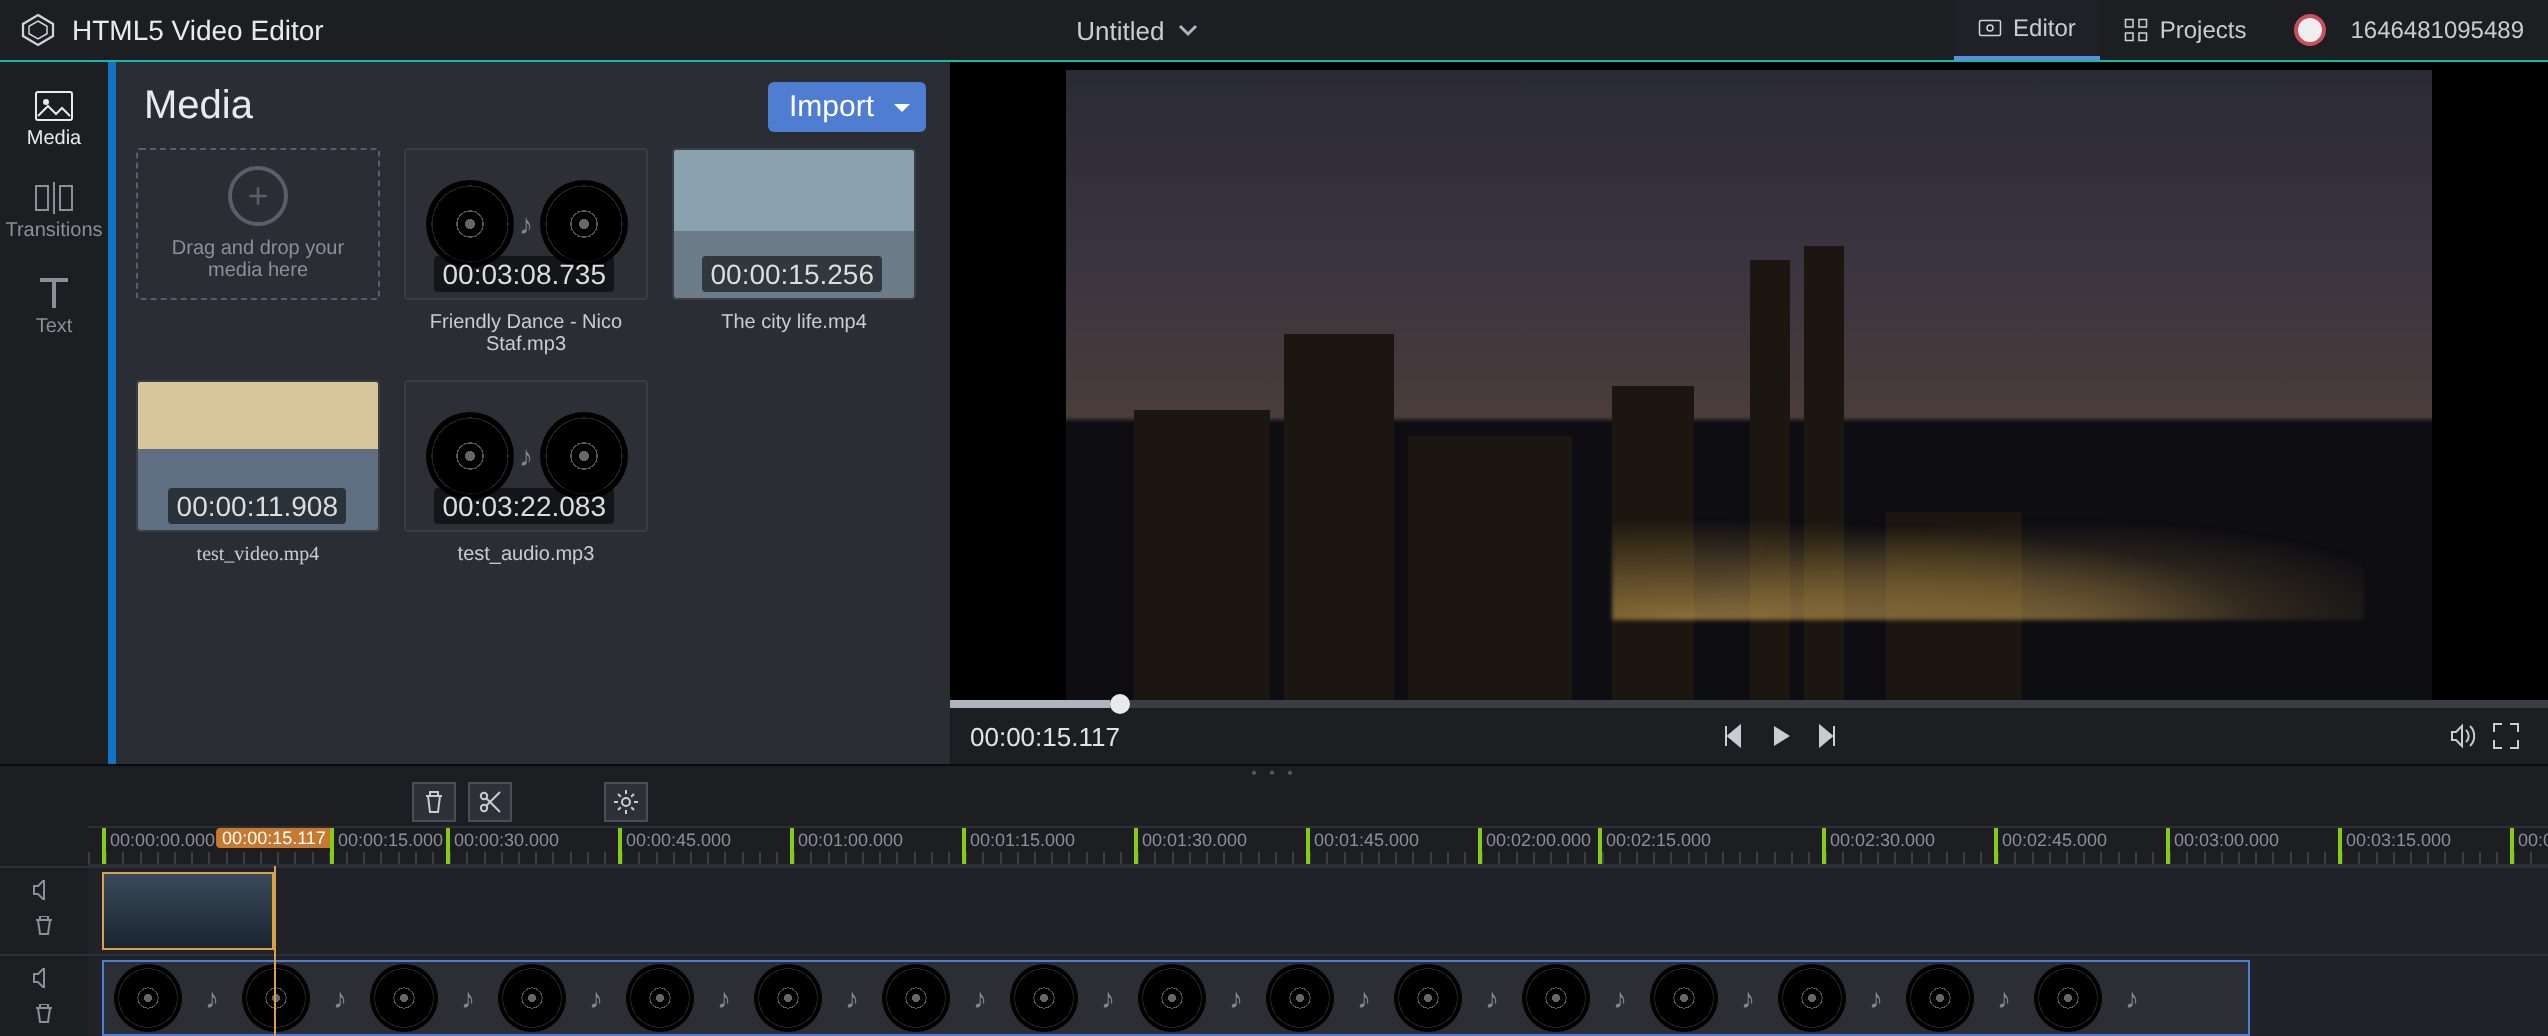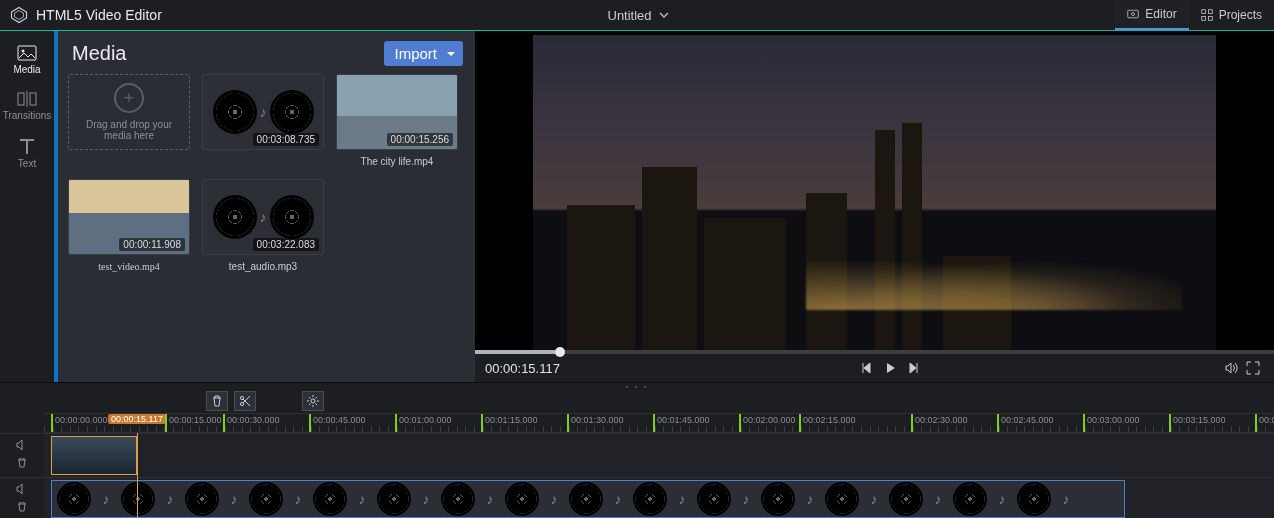--- a/index.html
+++ b/index.html
@@ -29,21 +29,21 @@
   #media-panel{width:421px;background:var(--panel);border-left:4px solid #1073c6;display:flex;flex-direction:column}
   #media-head{display:flex;align-items:center;justify-content:space-between;padding:10px 12px 8px 14px}
   #media-title{font-size:20px;color:#e8eaee}
   #import-btn{background:var(--accent);color:#fff;font-size:15px;border:none;border-radius:3px;padding:4px 26px 4px 10px;position:relative;cursor:pointer}
   #import-btn::after{content:"";position:absolute;right:8px;top:50%;margin-top:-2px;border:4px solid transparent;border-top-color:#fff}
   #media-grid{flex:1;padding:0 10px 10px;display:flex;flex-wrap:wrap;gap:12px;align-content:flex-start;overflow:auto}
   .media-card{width:122px;font-size:10px;color:#c9ccd2;text-align:center}
   .drop{width:122px;height:76px;border:1px dashed #5a5e68;border-radius:2px;display:flex;flex-direction:column;align-items:center;justify-content:center;color:var(--text-dim);font-size:10px;padding:4px;cursor:pointer}
   .drop-plus{width:30px;height:30px;border:2px solid #5a5e68;border-radius:50%;display:flex;align-items:center;justify-content:center;margin-bottom:6px;font-size:18px;color:#5a5e68}
   .thumb{width:122px;height:76px;border:1px solid #3a3d44;border-radius:2px;position:relative;background:#111;overflow:hidden}
-  .thumb .dur{position:absolute;right:4px;bottom:3px;background:rgba(0,0,0,.55);padding:1px 4px;font-size:10px;color:#ddd;border-radius:2px}
+  .thumb .dur{position:absolute;right:16px;bottom:3px;background:rgba(0,0,0,.55);padding:1px 4px;font-size:14px;color:#ddd;border-radius:2px}
   .audio-art{width:100%;height:100%;background:#2c2f35;display:flex;align-items:center;justify-content:center;gap:3px}
   .vinyl{width:44px;height:44px;border-radius:50%;background:radial-gradient(circle,#666 0 8%,#000 8% 20%,#555 20% 22%,#000 22% 60%,#222 60% 62%,#000 62% 100%)}
   .note{color:#888;font-size:14px}
   .city1{width:100%;height:100%;background:linear-gradient(#8aa1b0 0 55%,#6b7b88 55% 100%)}
   .sea{width:100%;height:100%;background:linear-gradient(#d9c59a 0 45%,#5e6f82 45% 100%)}
   
   #preview{flex:1;background:#000;display:flex;flex-direction:column}
   #preview-canvas{flex:1;margin:4px 58px 0;background:linear-gradient(180deg,#2a2a36 0%,#3a3440 30%,#4a3d3a 55%,#0d0d12 56%,#0d0d12 100%);position:relative;overflow:hidden}
   .bld{position:absolute;bottom:0;background:#1b1710}
   .lights{position:absolute;bottom:40px;left:40%;width:55%;height:60px;background:radial-gradient(ellipse at 10% 100%,rgba(255,200,100,.5),transparent 60%),radial-gradient(ellipse at 60% 100%,rgba(255,200,100,.3),transparent 60%);filter:blur(1px)}
@@ -107,20 +107,24 @@
     </div>
     <div class="top-btn">
       <svg class="mini-ico" viewBox="0 0 16 16">
           <rect x="1" y="1" width="5" height="5" fill="none" stroke="#cfd3da"></rect>
           <rect x="10" y="1" width="5" height="5" fill="none" stroke="#cfd3da"></rect>
           <rect x="1" y="10" width="5" height="5" fill="none" stroke="#cfd3da"></rect>
           <rect x="10" y="10" width="5" height="5" fill="none" stroke="#cfd3da"></rect>
         </svg>
       <span>Projects</span>
     </div>
+    <div class="top-btn">
+      <span class="avatar"></span>
+      <span>1646481095489</span>
+    </div>
   </div>
 </div>
 
 <div id="main">
 
   <div id="rail">
     <div class="rail-item active">
       <svg class="rail-ico" width="20" height="16" viewBox="0 0 20 16">
           <rect x="1" y="1" width="18" height="14" rx="1" fill="none" stroke="#e8eaee"></rect>
           <circle cx="6" cy="6" r="1.5" fill="#e8eaee"></circle>
@@ -159,20 +163,21 @@
 
     <div class="media-card">
           <div class="thumb">
             <div class="audio-art">
               <div class="vinyl"></div>
               <span class="note">♪</span>
               <div class="vinyl"></div>
             </div>
             <div class="dur">00:03:08.735</div>
           </div>
+          <div style="margin-top: 6px;">Friendly Dance - Nico Staf.mp3</div>
         </div>
         <div class="media-card">
           <div class="thumb">
             <div class="city1"></div>
             <div class="dur">00:00:15.256</div>
           </div>
           <div style="margin-top: 6px;">The city life.mp4</div>
         </div>
         <div class="media-card">
           <div class="thumb">

